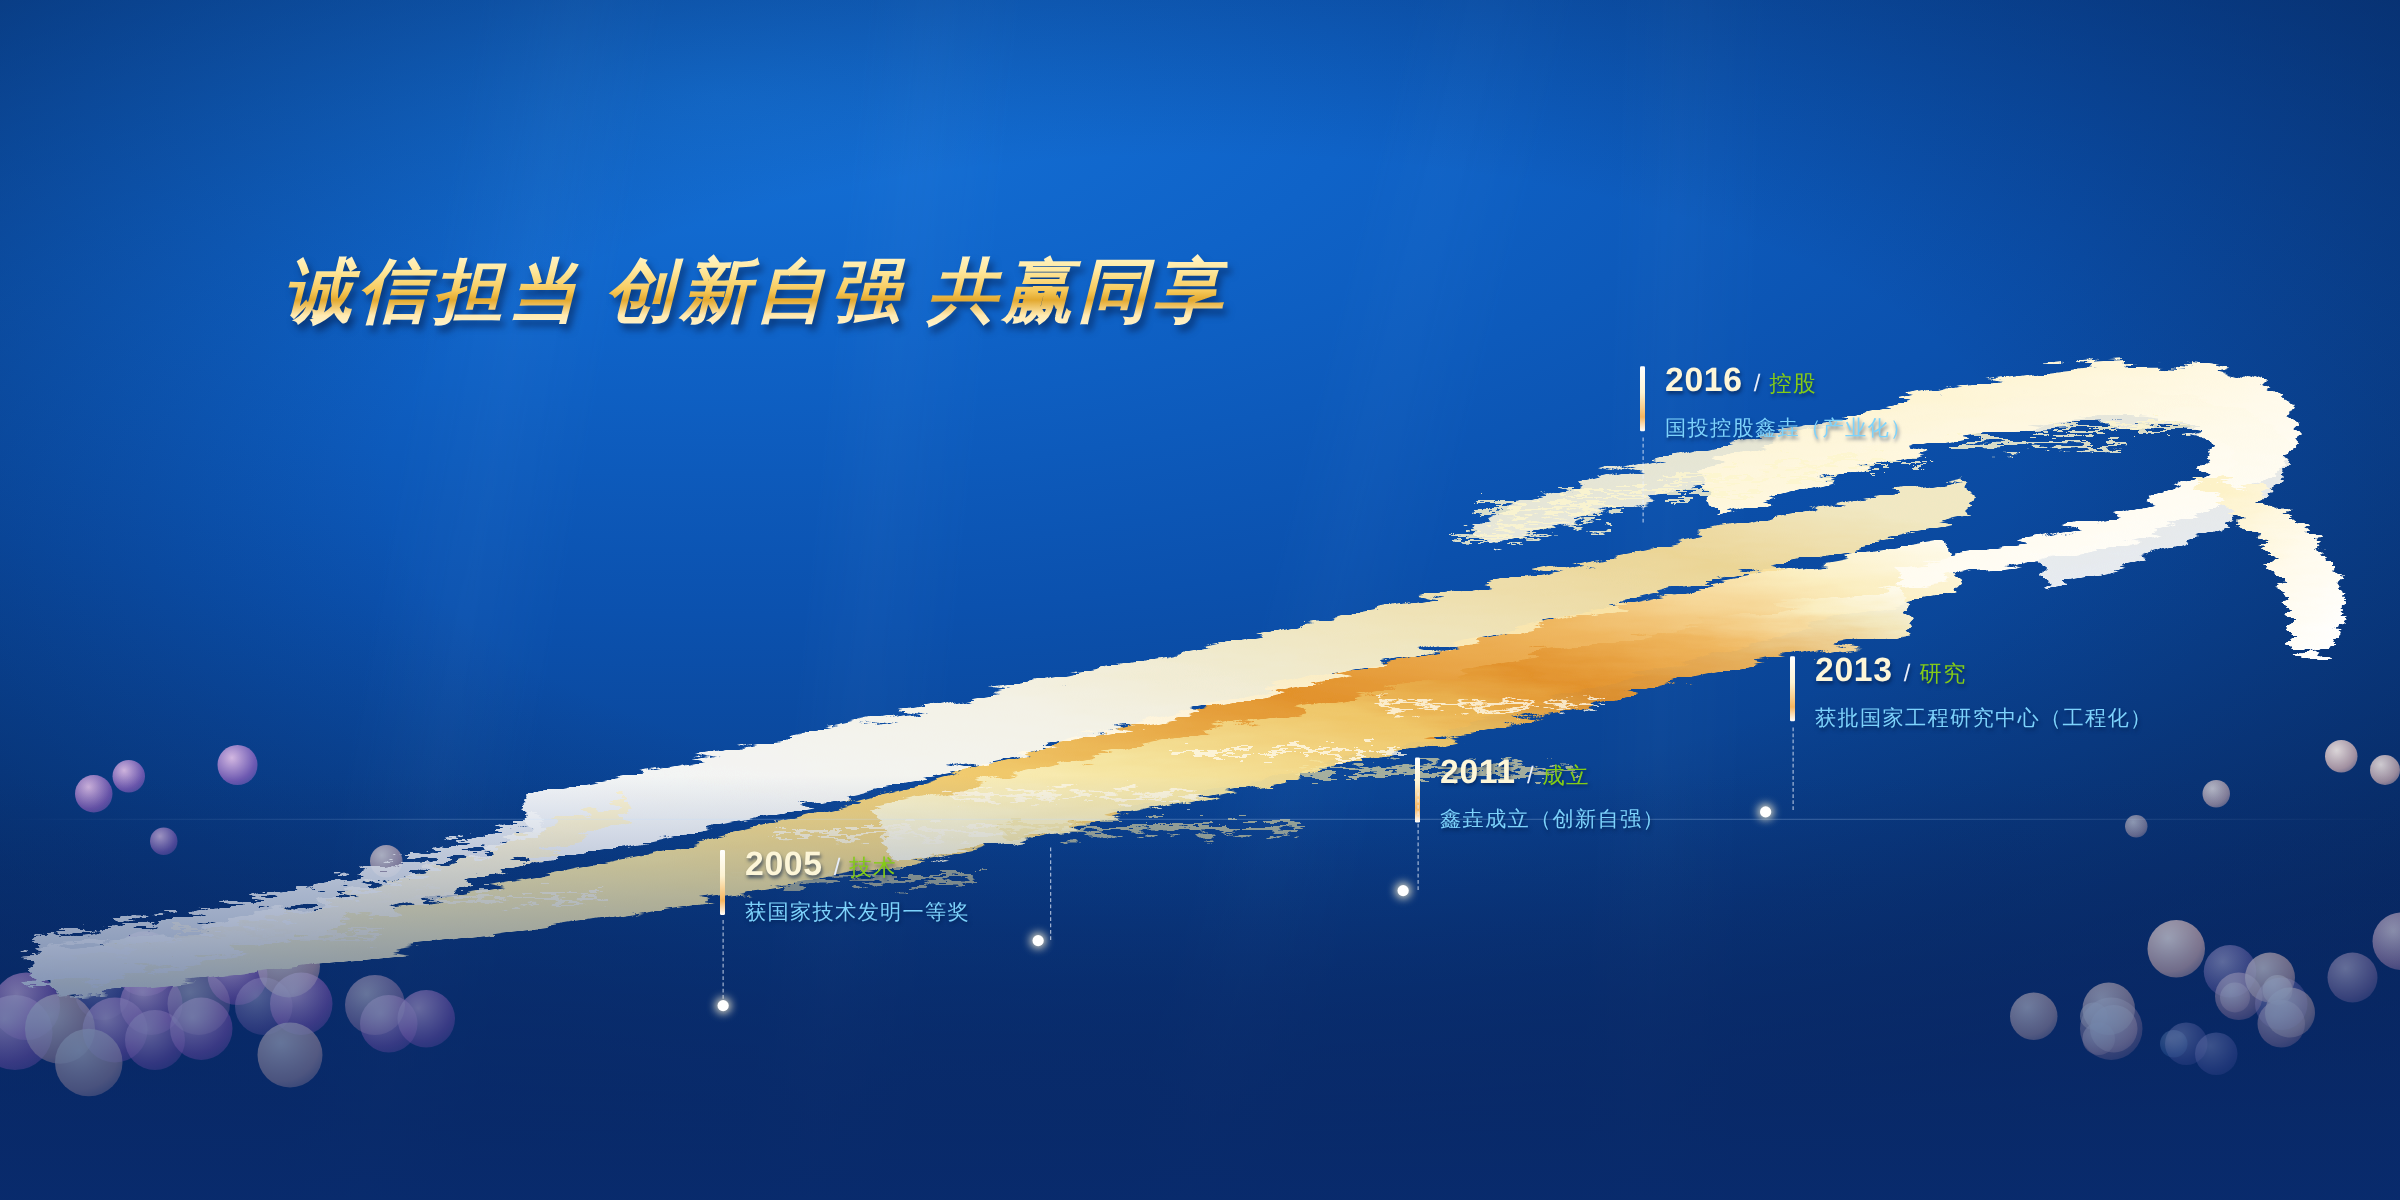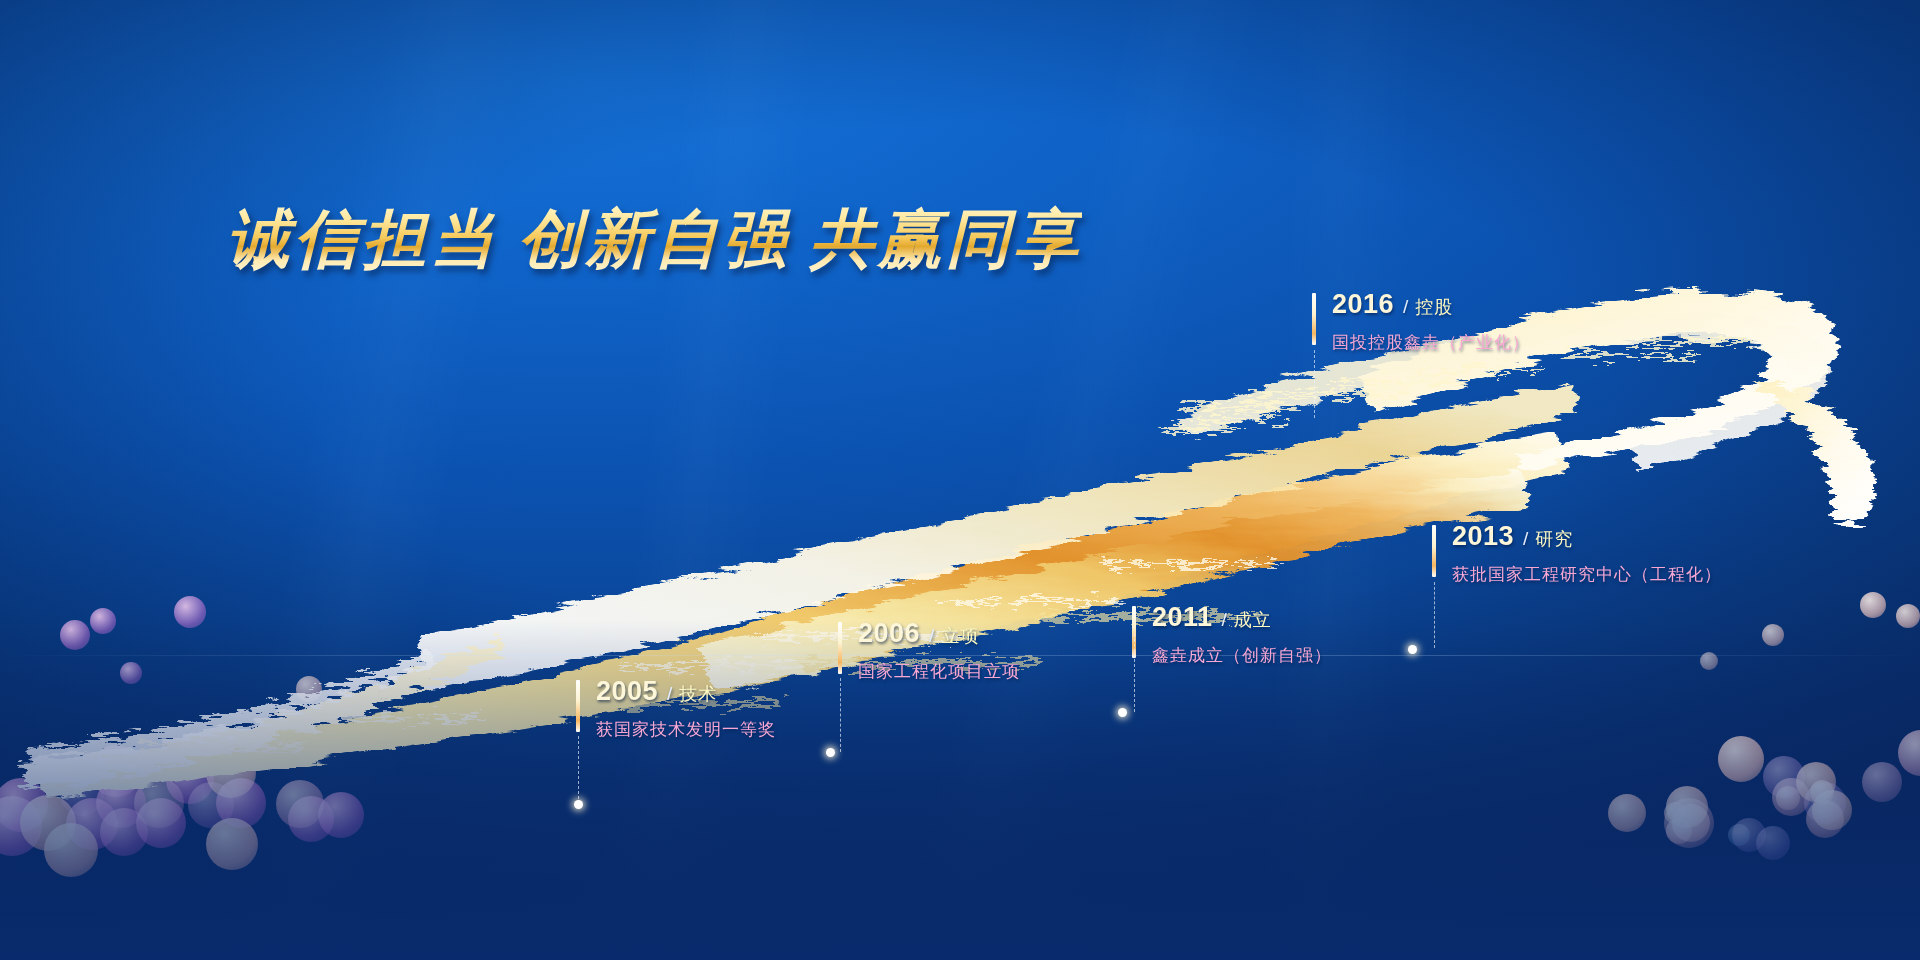--- a/index.html
+++ b/index.html
@@ -53,21 +53,21 @@
 
   
   .bokeh{position:absolute;border-radius:50%;mix-blend-mode:screen;}
 
   
   #brush{position:absolute;left:0;top:0;width:1920px;height:960px;}
 
   
   .headline{
     position:absolute;left:226px;top:196px;
-    font-size:64px;
+    font-size:56px;
     font-weight:700;
     font-style:italic;
     letter-spacing:4px;
     white-space:nowrap;
     font-family:"Liberation Serif","DejaVu Serif",serif;
     background:linear-gradient(180deg,#fffbe2 0%,#ffe9a0 26%,#f6c95a 48%,#e3a92f 58%,#ffeab2 74%,#fff7d8 92%);
     -webkit-background-clip:text;background-clip:text;
     color:transparent;-webkit-text-fill-color:transparent;
     filter:drop-shadow(3px 5px 3px rgba(3,26,70,.55));
   }
@@ -96,27 +96,27 @@
     color:#fdf6d8;
     font-family:"Liberation Sans","DejaVu Sans",sans-serif;
     display:inline-block;vertical-align:baseline;
     text-shadow:1px 2px 3px rgba(3,26,70,.6);
   }
   .tl-sep{
     font-size:19px;color:#e7eefb;margin:0 7px 0 9px;font-weight:300;
     text-shadow:1px 2px 3px rgba(3,26,70,.6);
   }
   .tl-tag{
-    font-size:18px;color:#fef9c3;letter-spacing:1px;
+    font-size:18px;color:#84cc16;letter-spacing:1px;
     text-shadow:1px 2px 3px rgba(3,26,70,.6);
   }
   .tl-head{margin-left:20px;line-height:1;white-space:nowrap;}
   .tl-desc{
     margin-left:20px;margin-top:13px;
-    font-size:17px;letter-spacing:1px;color:#f9a8d4;
+    font-size:17px;letter-spacing:1px;color:#7dd3fc;
     white-space:nowrap;
     text-shadow:1px 2px 3px rgba(3,26,70,.6);
   }
   .tl-dash{
     position:absolute;width:0;border-left:1px dashed rgba(236,243,255,.65);
   }
   .tl-dot{
     position:absolute;width:9px;height:9px;border-radius:50%;
     background:#ffffff;
     box-shadow:0 0 7px 2px rgba(255,245,210,.85);
@@ -344,27 +344,20 @@
   <div class="tl-item" style="left:576px;top:678px;">
     <div class="tl-bar"></div>
     <div class="tl-head">
       <span class="tl-year">2005</span><span class="tl-sep">/</span><span class="tl-tag">技术</span>
     </div>
     <div class="tl-desc">获国家技术发明一等奖</div>
   </div>
   <div class="tl-dash" style="left:578px;top:736px;height:68px;"></div>
   <div class="tl-dot" style="left:574px;top:800px;"></div>
 
-  <div class="tl-item" style="left:838px;top:620px;">
-    <div class="tl-bar"></div>
-    <div class="tl-head">
-      <span class="tl-year">2006</span><span class="tl-sep">/</span><span class="tl-tag">立项</span>
-    </div>
-    <div class="tl-desc">国家工程化项目立项</div>
-  </div>
   <div class="tl-dash" style="left:840px;top:678px;height:74px;"></div>
   <div class="tl-dot" style="left:826px;top:748px;"></div>
 
   <div class="tl-item" style="left:1132px;top:576px;margin-top:28px;">
     <div class="tl-bar"></div>
     <div class="tl-head">
       <span class="tl-year">2011</span><span class="tl-sep">/</span><span class="tl-tag">成立</span>
     </div>
     <div class="tl-desc">鑫垚成立（创新自强）</div>
   </div>

